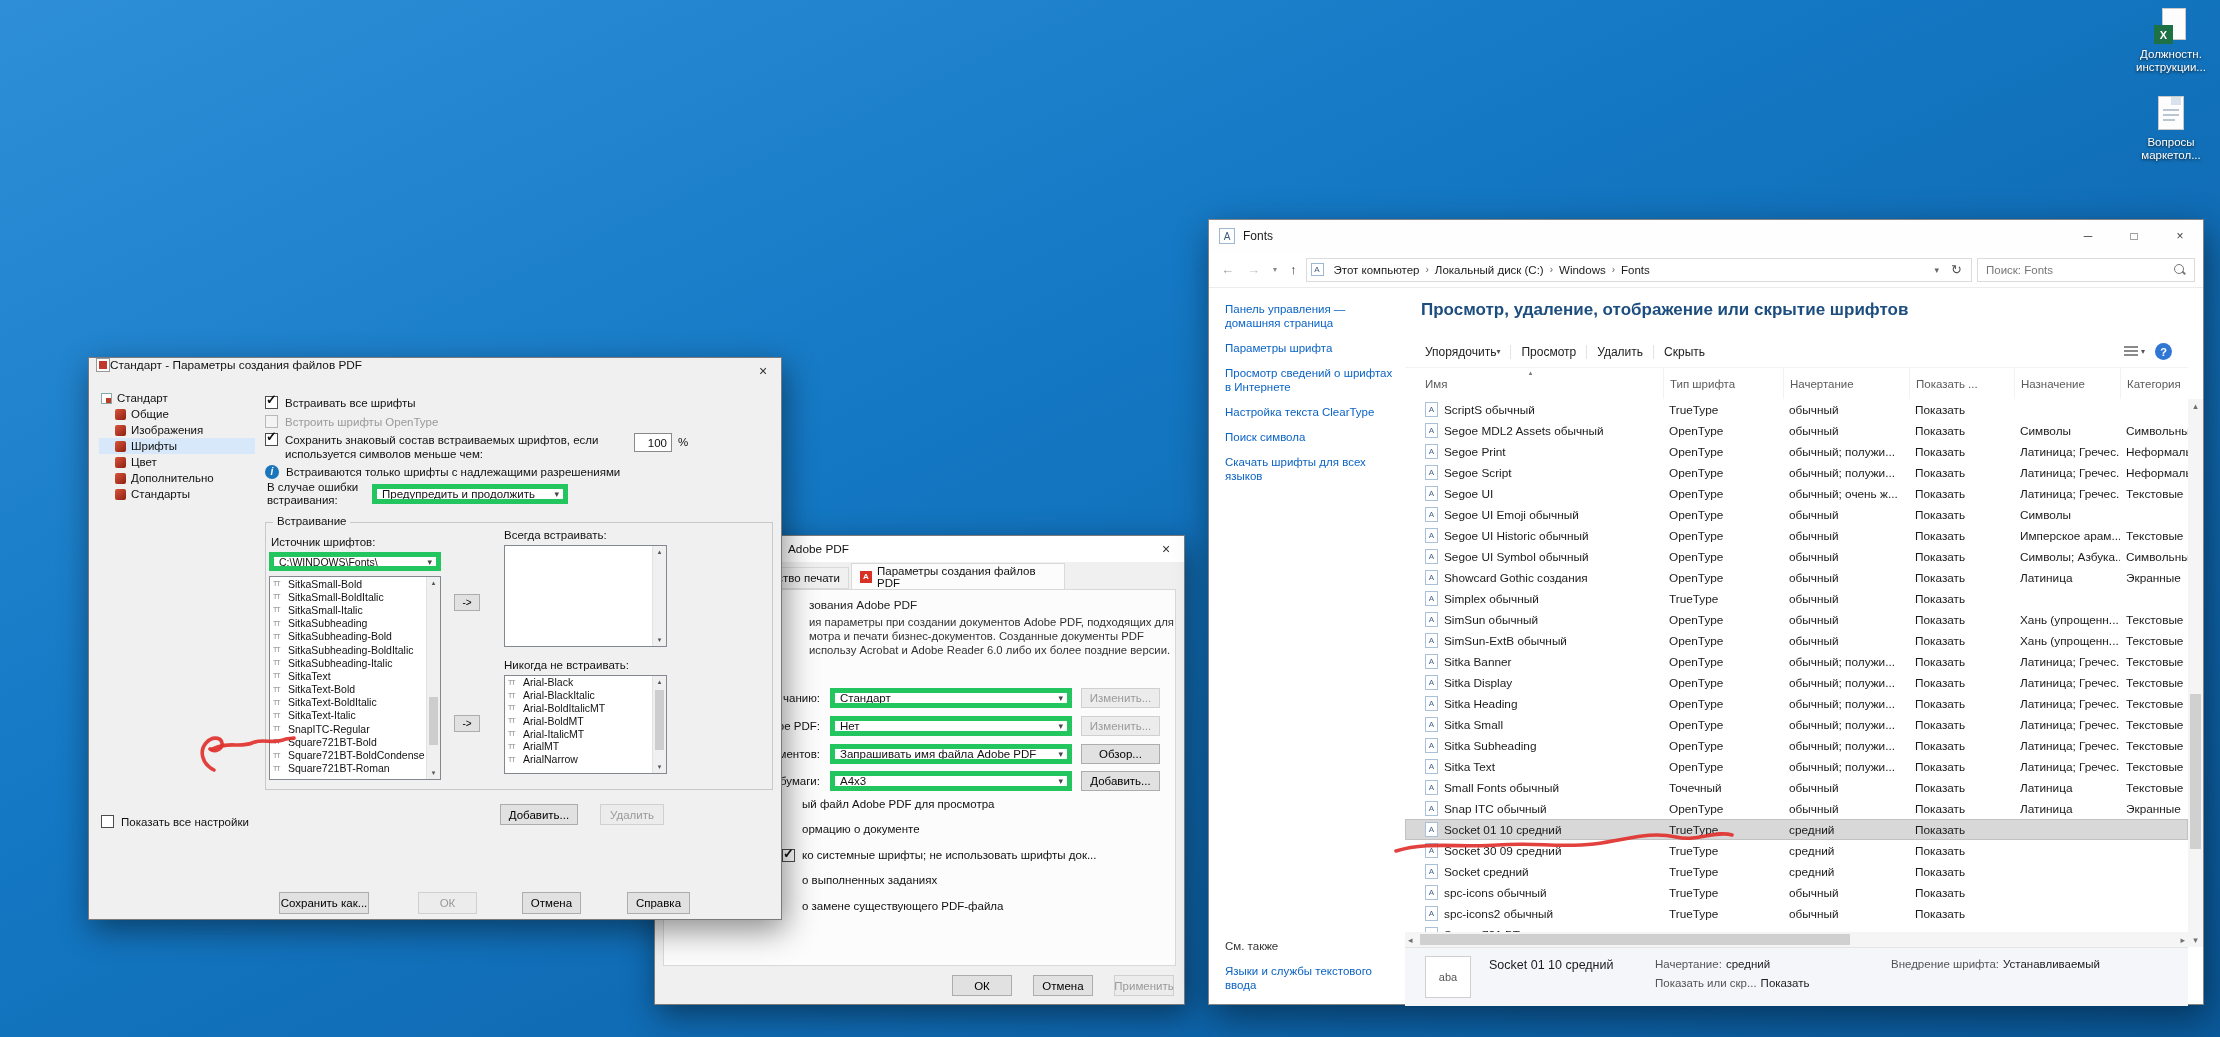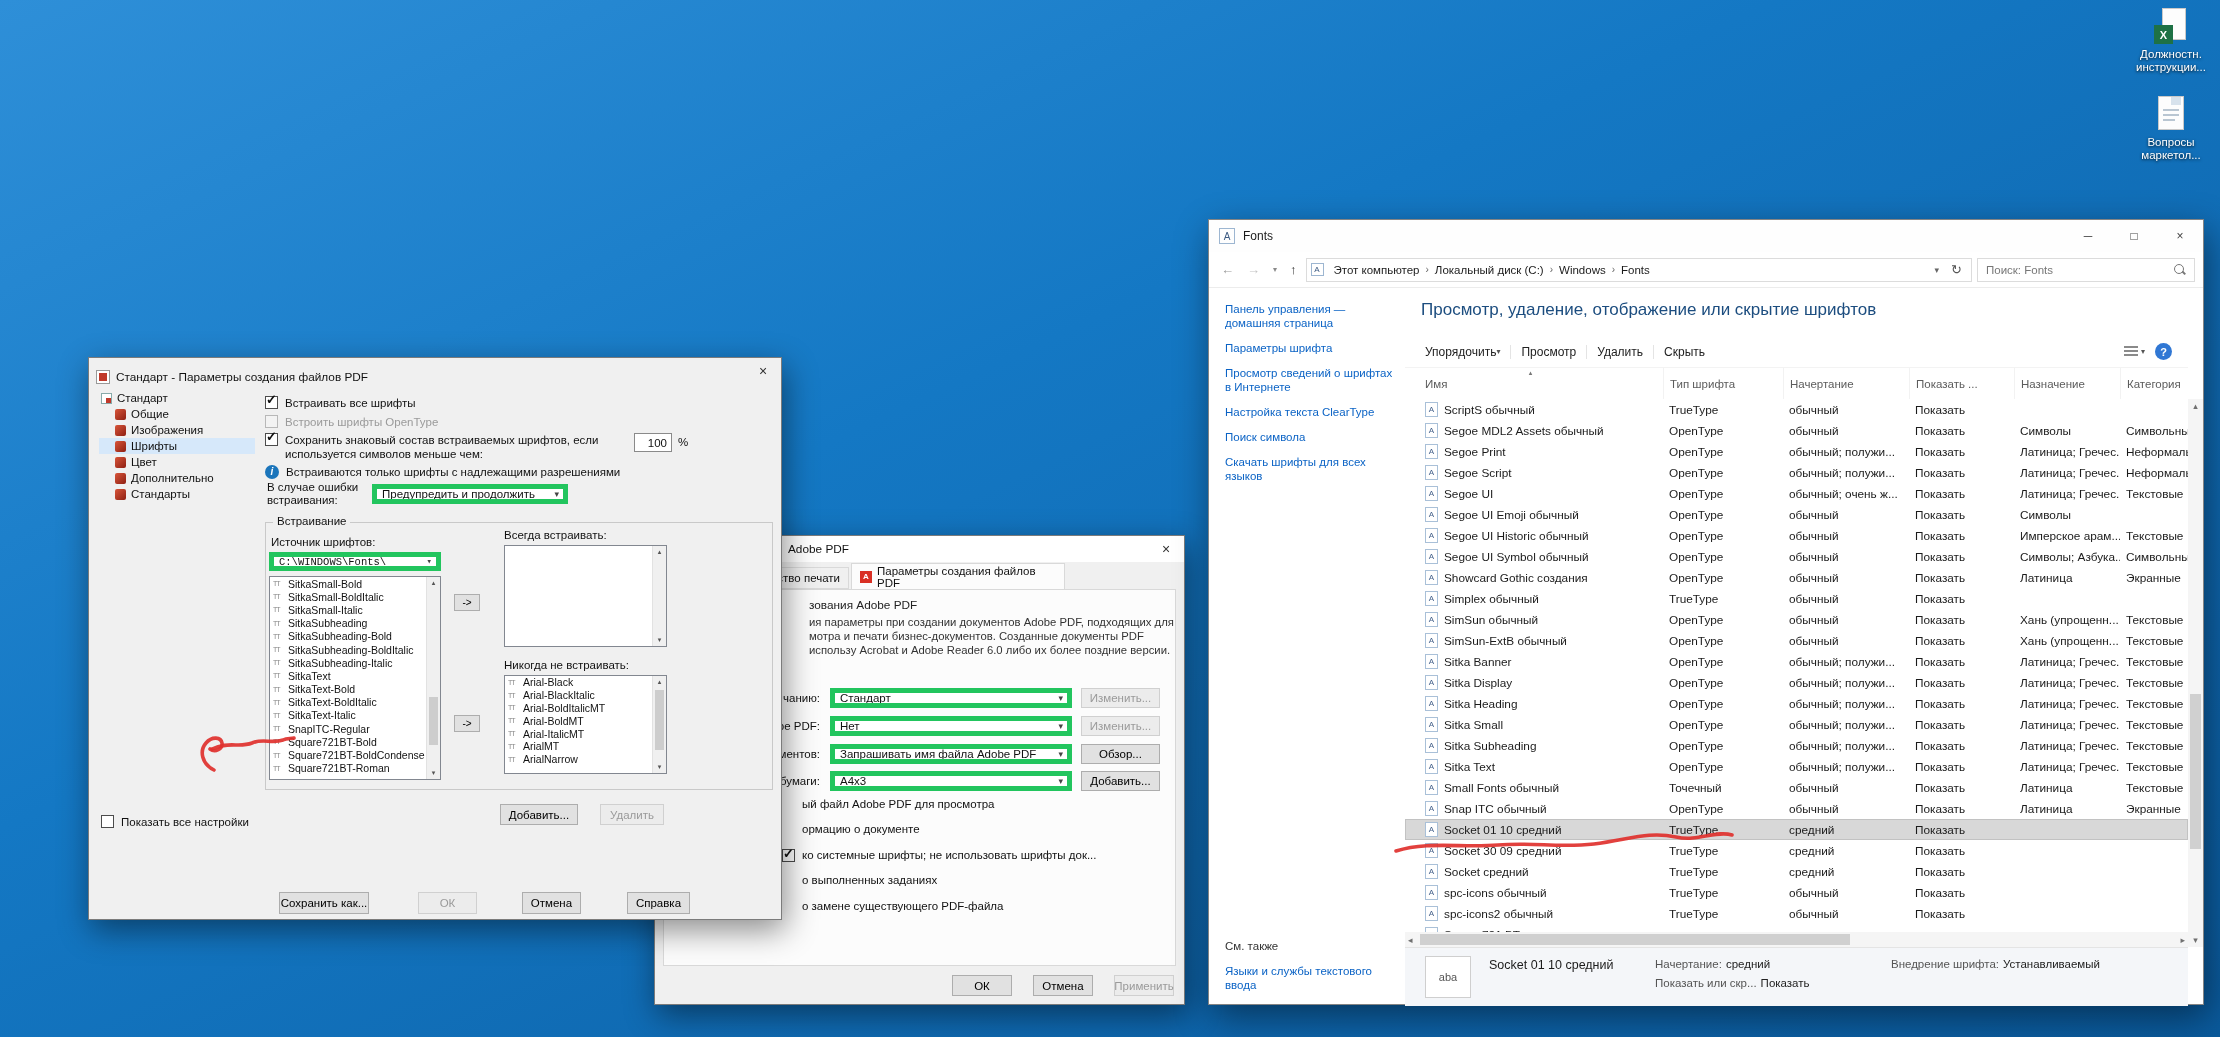--- a/index.html
+++ b/index.html
@@ -27,21 +27,21 @@
   .cbx.dis { border-color:#b8b8b8; background:#f3f3f3; }
   .lbox { position:absolute; background:#fff; border:1px solid #828790; overflow:hidden; }
   .vsb { position:absolute; right:0; top:0; bottom:0; width:14px; background:#f0f0f0; border-left:1px solid #e2e2e2; font-size:7px; color:#555;
          display:flex; flex-direction:column; align-items:center; justify-content:space-between; padding:2px 0; }
   .vsb .th { position:absolute; left:2px; right:2px; background:#cdcdcd; }
   .tt { display:inline-block; font-size:7px; color:#888; letter-spacing:-1px; width:12px; flex:none; }
   .tt::before { content:"TT"; }
 
   
   .dlg { position:absolute; background:#f0f0f0; border:1px solid #7b7b7b; box-shadow:3px 10px 30px rgba(0,0,0,.45); font-size:11.5px; color:#111; }
-  .dlg-tb { height:26px; display:flex; align-items:flex-end; padding-left:7px; gap:6px; font-size:11.8px; }
+  .dlg-tb { height:26px; display:flex; align-items:flex-start; padding-left:7px; font-size:11.8px; }
   .dlg-close { margin-left:auto; width:36px; height:26px; display:flex; align-items:center; justify-content:center; font-size:14px; color:#333; cursor:pointer; }
 
   
   .ps { left:88px; top:357px; width:694px; height:563px; z-index:20; }
   .ps-ico { width:14px; height:14px; background:#fff; border:1px solid #999; position:relative; flex:none; }
   .ps-ico::after { content:""; position:absolute; left:2px; top:2px; right:2px; bottom:2px; background:#c0392b; }
   .tree { position:absolute; left:10px; top:32px; width:156px; font-size:11.5px; }
   .titem { height:16px; display:flex; align-items:center; gap:5px; padding-left:2px; cursor:pointer; }
   .titem.child { padding-left:16px; }
   .titem.sel { background:#d6e8fa; }
@@ -97,21 +97,21 @@
   .srch { width:218px; height:24px; border:1px solid #dcdcdc; display:flex; align-items:center; padding:0 8px; font-size:11.5px; color:#777; }
   .mag { margin-left:auto; position:relative; width:13px; height:13px; }
   .mag::before { content:""; position:absolute; left:1px; top:1px; width:8px; height:8px; border:1.5px solid #777; border-radius:50%; }
   .mag::after { content:""; position:absolute; left:9px; top:9px; width:4px; height:1.5px; background:#777; transform:rotate(45deg); }
   .fw-body { position:relative; display:flex; height:718px; }
   .fw-side { width:196px; padding:14px 10px 14px 16px; display:flex; flex-direction:column; gap:11px; font-size:11.5px; line-height:14px; }
   .sb-link { color:#0b63c5; cursor:pointer; }
   .sb-head { color:#333; }
   .sb-spacer { flex:1; }
   .fw-main { flex:1; position:relative; margin-right:15px; }
-  .fw-h { font-size:17px; font-weight:400; color:#1c4d7f; margin:12px 0 14px 16px; height:22px; }
+  .fw-h { font-size:17px; font-weight:700; color:#1c4d7f; margin:12px 0 14px 16px; height:22px; }
   .fw-toolbar { height:32px; display:flex; align-items:center; padding:0 10px; font-size:12px; color:#222; border-bottom:1px solid #f3f3f3; }
   .tbi { padding:0 10px; display:flex; align-items:center; cursor:pointer; white-space:nowrap; }
   .tbi .dd { font-size:8px; color:#555; }
   .tbsep { width:1px; height:14px; background:#e4e4e4; }
   .tb-right { margin-left:auto; display:flex; align-items:center; gap:10px; padding-right:6px; }
   .vlines { width:14px; height:11px; background:repeating-linear-gradient(#8a8a8a 0 2px, transparent 2px 4px); }
   .helpq { width:17px; height:17px; border-radius:50%; background:#3077d4; color:#fff; font-size:11px; font-weight:bold; display:flex; align-items:center; justify-content:center; }
   .helpq::before { content:"?"; }
   .gridcols { display:grid; grid-template-columns:244px 120px 126px 105px 106px 1fr; align-items:center; padding-left:14px; }
   .fw-cols { height:31px; font-size:11.5px; color:#5c5c5c; }
@@ -308,21 +308,21 @@
 
     <div style="position:absolute; left:178px; top:123px; width:102px; font-size:11.5px; line-height:13px;">В случае ошибки встраивания:</div>
     <div class="combo" style="position:absolute; left:283px; top:126px; width:196px; height:20px;">
         <span>Предупредить и продолжить</span>
       </div>
 
     <div class="grp"></div>
     <span class="glabel">Встраивание</span>
 
     <span style="position:absolute; left:182px; top:178px;">Источник шрифтов:</span>
-    <div class="combo" style="position:absolute; left:180px; top:194px; width:172px; height:19px; font-size:10.5px;font-family:Liberation Mono, monospace;">
+    <div class="combo" style="position:absolute; left:180px; top:194px; width:172px; height:19px; font-size:10.5px;">
         <span>C:\WINDOWS\Fonts\</span>
       </div>
 
     <div class="lbox" style="left:180px; top:218px; width:172px; height:204px;">
       <div id="src-list">
           <div class="lrow">
             <span class="tt"></span>
             <span>SitkaSmall-Bold</span>
           </div>
           <div class="lrow">

